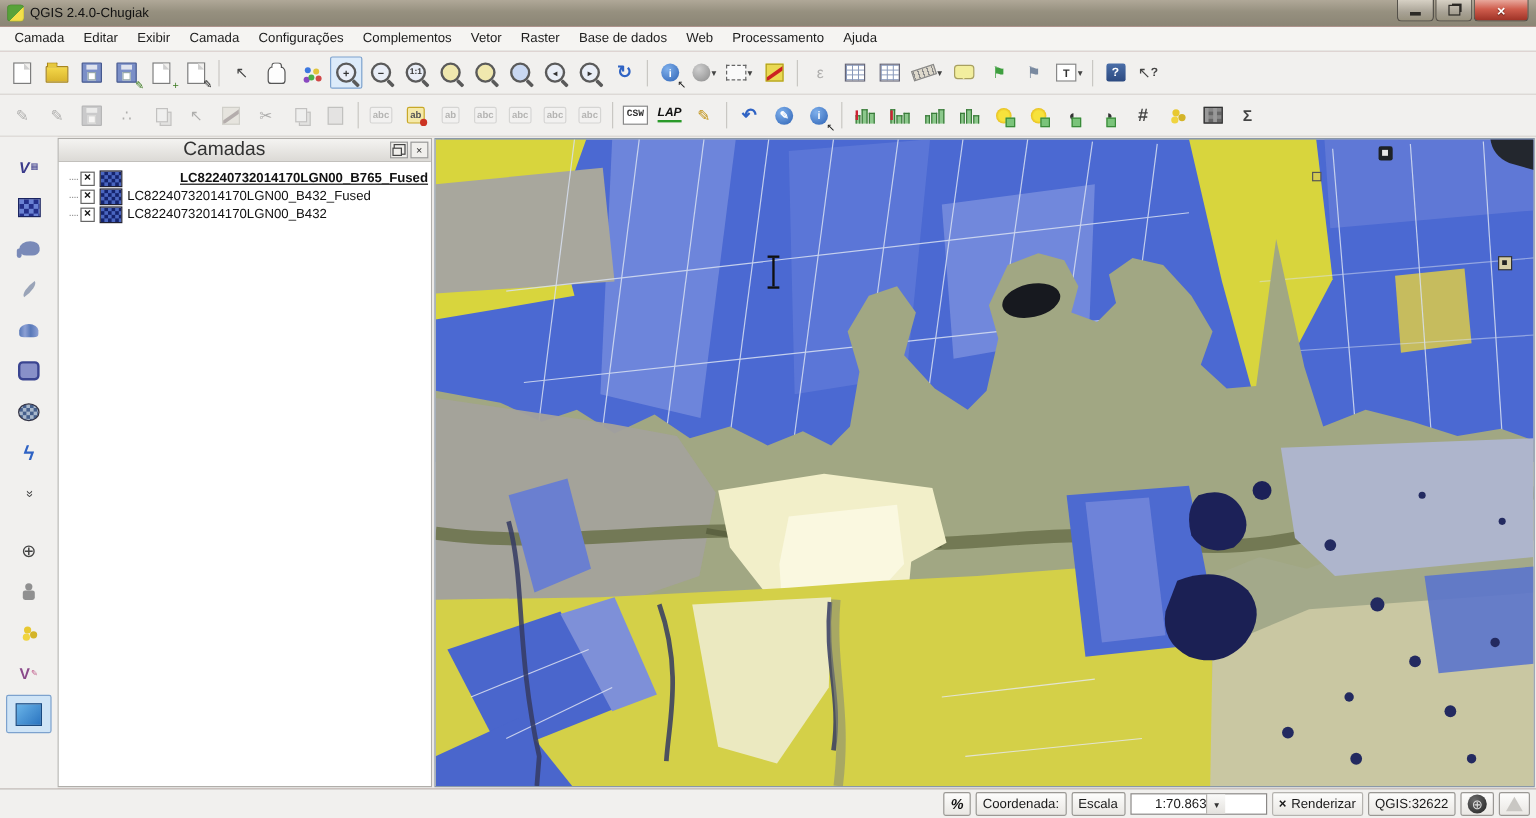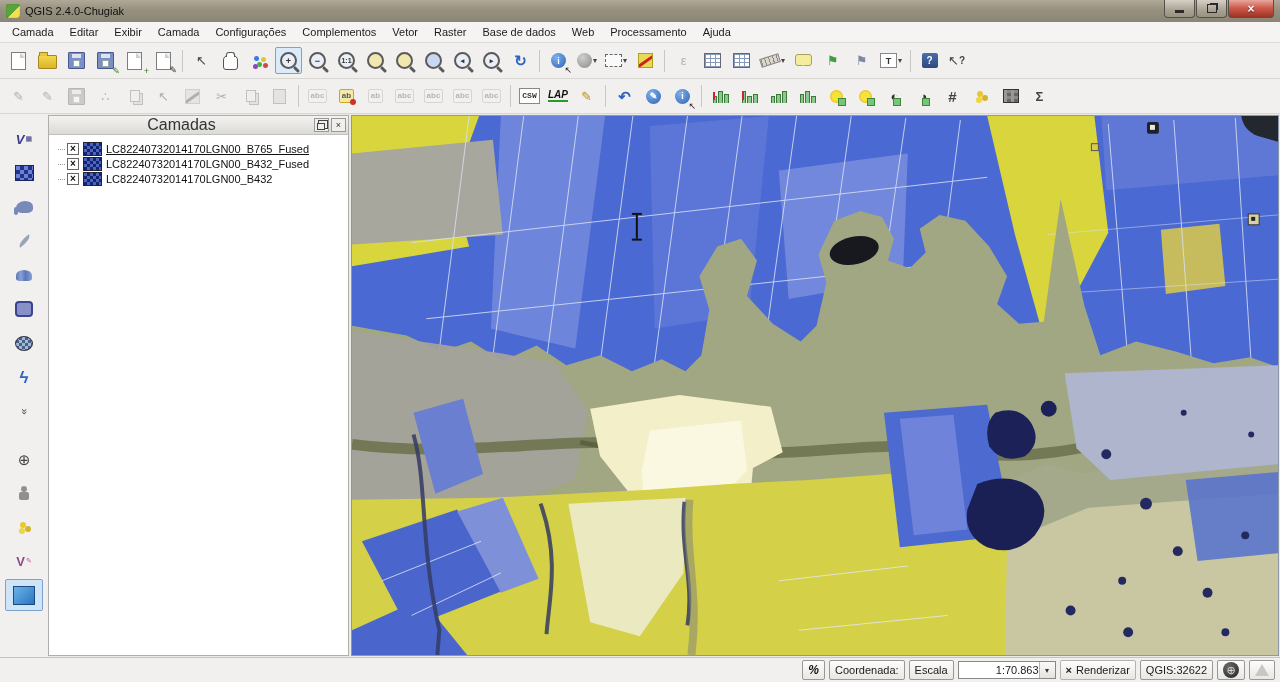--- a/index.html
+++ b/index.html
@@ -145,33 +145,33 @@
           align-items:center;justify-content:center;margin-left:2px;font-size:9px;line-height:1;color:#333;}
   .float-ico{width:6px;height:5px;border:1px solid #444;box-shadow:2px -2px 0 0 #f0efec,2px -2px 0 1px #444;margin:2px 0 0 -2px;}
   .panel-body{flex:1;background:#fff;padding:6px 2px 0 2px;position:relative;}
   .layer-row{display:flex;align-items:center;height:15px;gap:4px;font-size:11px;color:#111;
              padding-left:16px;position:relative;}
   .layer-row::before{content:"";position:absolute;left:7px;top:50%;width:7px;border-top:1px dotted #999;}
   .cb{width:10px;height:10px;border:1px solid #666;background:#fff;display:flex;align-items:center;
       justify-content:center;font-size:10px;font-weight:bold;line-height:1;color:#111;flex:none;}
   .thumb{width:17px;height:12px;border:1px solid #223;flex:none;
          background:repeating-conic-gradient(#15246e 0% 25%,#4a66c0 0% 50%) 0 0/6px 6px;}
-  .lname.sel{font-weight:normal;text-decoration:underline;}
+  .lname.sel{font-weight:bold;text-decoration:underline;margin-left:44px;}
   
   .canvas{flex:1;position:relative;border:1px solid #8a98a8;margin:1px 1px 1px 2px;overflow:hidden;}
   .canvas svg{display:block;width:100%;height:100%;}
   
   .statusbar{flex:0 0 24px;display:flex;align-items:center;gap:4px;padding:0 5px;
              background:#f1f0ee;border-top:1px solid #c6c4c0;font-size:11px;color:#1a1a1a;}
   .sb-btn{height:18px;border:1px solid #9a9894;background:linear-gradient(#fdfdfc,#e9e7e3);
           display:inline-flex;align-items:center;justify-content:center;padding:0 5px;border-radius:2px;}
   .sb-field{height:16px;border:1px solid #8a8886;background:#fff;display:inline-flex;
             align-items:center;justify-content:center;}
   .coordfield{width:253px;}
-  .scalecombo{width:92px;justify-content:flex-end;padding-left:4px;}
+  .scalecombo{width:92px;justify-content:flex-start;padding-left:20px;}
   .combo-arrow{width:15px;height:16px;border-left:1px solid #b5b3af;display:flex;align-items:center;
                justify-content:center;font-size:8px;color:#333;background:linear-gradient(#fafaf9,#e4e2de);}
   .sb-check{display:inline-flex;align-items:center;gap:4px;border:1px solid #b5b3af;height:18px;
             padding:0 5px;background:linear-gradient(#fdfdfc,#e9e7e3);border-radius:2px;}
   .crs-ico{width:16px;height:16px;border-radius:50%;background:radial-gradient(circle at 35% 30%,#6a6a6a,#222);
            color:#ddd;display:flex;align-items:center;justify-content:center;font-size:11px;}
   .log-tri{width:0;height:0;border-left:7px solid transparent;border-right:7px solid transparent;
            border-bottom:12px solid #c9c7c3;position:relative;}
   .pct{font-weight:bold;font-style:italic;font-size:12px;color:#111;}
   .spacer{flex:1;}

